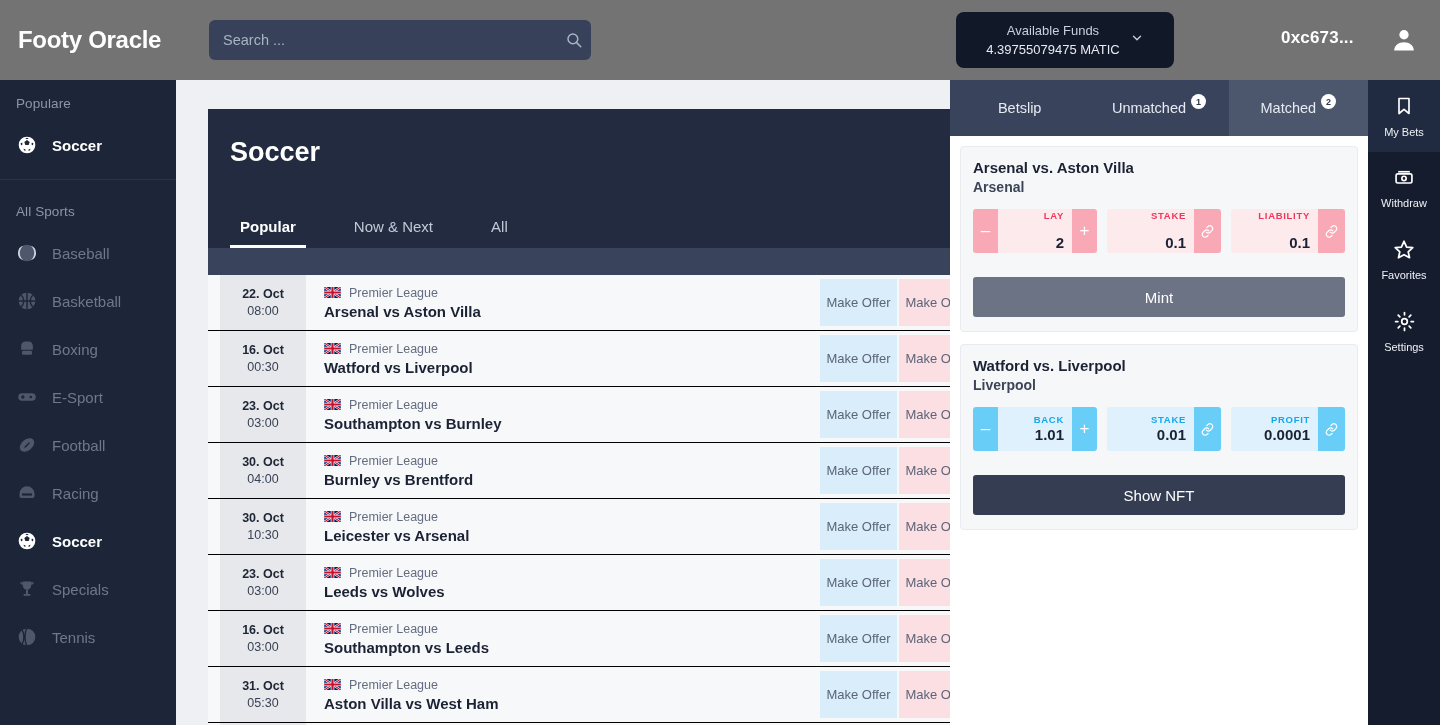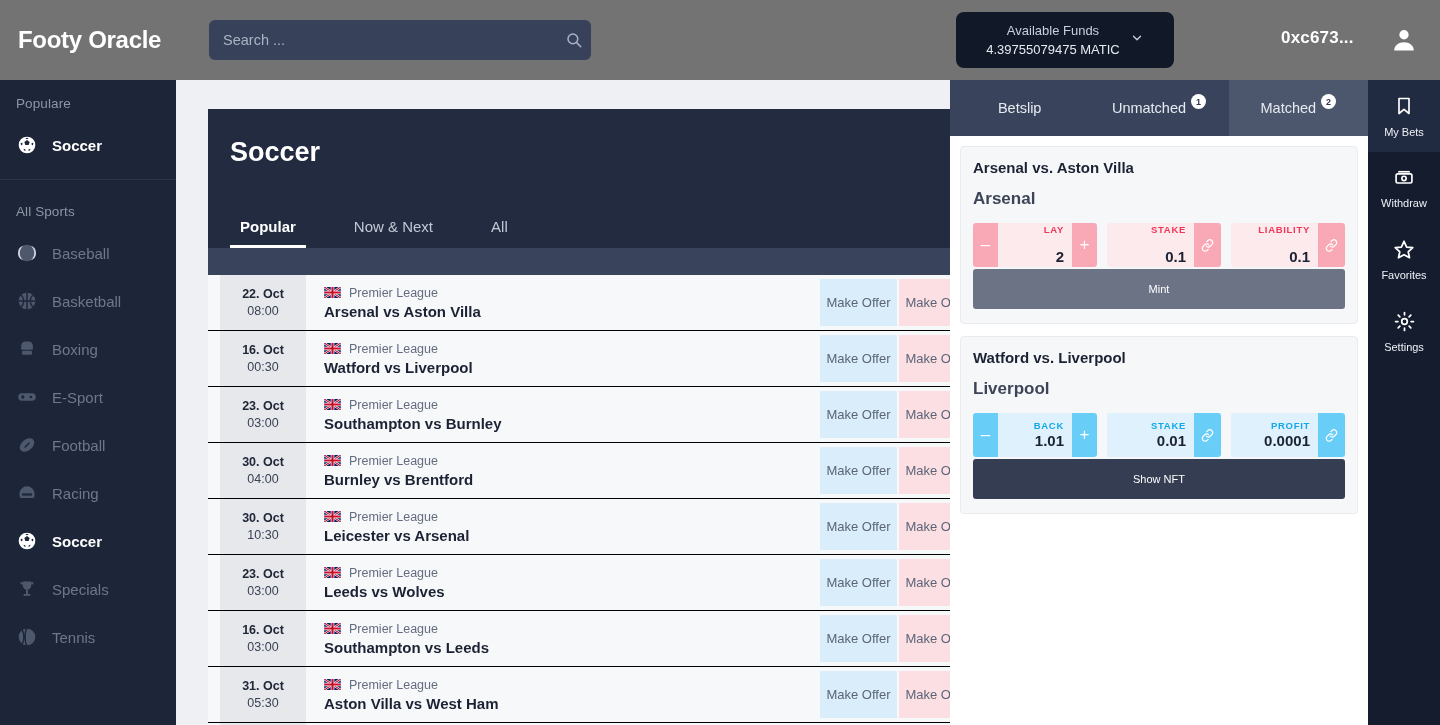--- a/index.html
+++ b/index.html
@@ -136,21 +136,21 @@
     width: 15px; height: 15px; border-radius: 50%; background: #fff; color: #2e3750;
     font-size: 9px; font-weight: bold; margin-left: 5px; align-self: flex-start;
     margin-top: 14px;
   }
   .bs-body { padding: 10px; }
   .bet-card {
     background: #f6f7f9; border: 1px solid #e9ebef; border-radius: 4px;
     padding: 12px 12px 14px 12px; margin-bottom: 12px;
   }
   .bc-title { font-size: 15px; font-weight: bold; color: #1b2233; }
-  .bc-sel { font-size: 17px; color: #3c4557; font-weight: bold; margin-top: 13px; }
+  .bc-sel { font-size: 14px; color: #3c4557; font-weight: bold; margin-top: 3px; }
   .fields { display: flex; gap: 10px; margin-top: 14px; }
   .fld { display: flex; height: 44px; border-radius: 3px; overflow: hidden; }
   .fld.odds { flex: 0 0 124px; }
   .fld.num  { flex: 1; }
   .step {
     width: 25px; display: flex; align-items: center; justify-content: center;
     font-size: 17px; cursor: pointer; user-select: none;
   }
   .fld-main {
     flex: 1; display: flex; flex-direction: column; align-items: flex-end;
@@ -164,22 +164,22 @@
   
   .lay .fld-main { background: #fdeaed; gap: 12px; }
   .lay .step, .lay .chain { background: #f9a8b5; color: #fff; }
   .lay .fld-lbl { color: #f0365a; }
   
   .back .fld-main { background: #dff1fd; }
   .back .step, .back .chain { background: #68cdf7; color: #fff; }
   .back .fld-lbl { color: #12a8ea; }
 
   .cta {
-    margin-top: 2px; height: 40px; border-radius: 3px; border: 0; width: 100%;
-    font-size: 11px; color: #fff; cursor: pointer;
+    margin-top: 24px; height: 40px; border-radius: 3px; border: 0; width: 100%;
+    font-size: 15px; color: #fff; cursor: pointer;
     font-family: "Liberation Sans", sans-serif;
   }
   .cta.mint { background: #6b7385; }
   .cta.nft  { background: #343d52; }
 
   
   .rail {
     position: absolute; top: 80px; left: 1368px; width: 72px; height: 645px;
     background: #151c2e; z-index: 25;
   }

